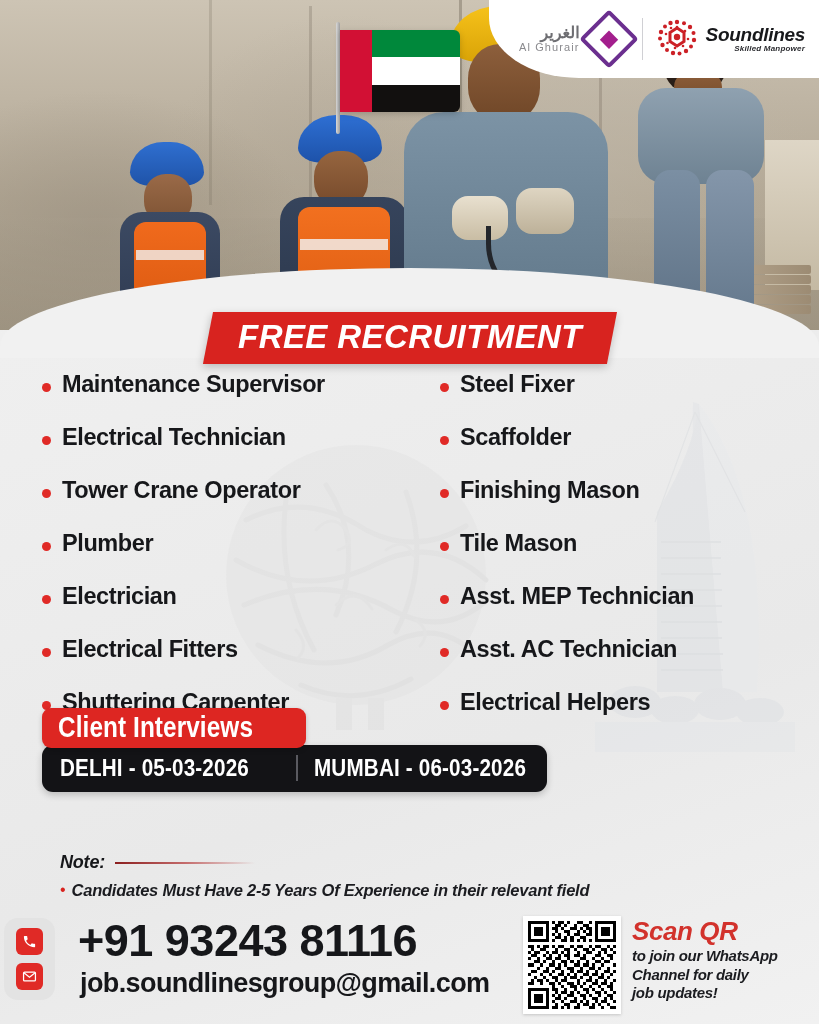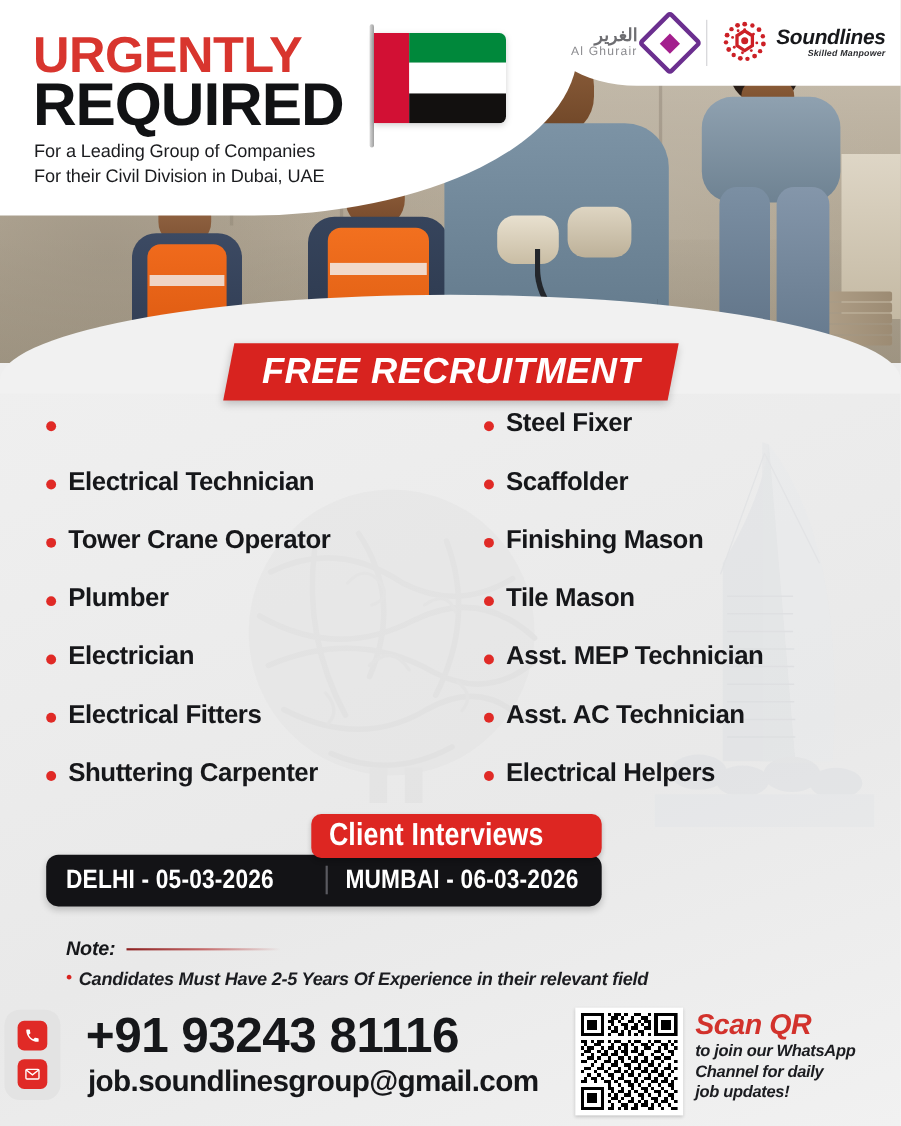--- a/index.html
+++ b/index.html
@@ -193,21 +193,21 @@
   .job .dot {
     width:9px; height:9px; border-radius:50%; background:#e02a26;
     margin-top:11px; flex:0 0 9px;
   }
   .job .label {
     font-size:23.5px; font-weight:800; color:#16171a;
     letter-spacing:-0.4px; line-height:1.05; white-space:nowrap;
   }
 
   
-  .interviews { position:absolute; left:42px; top:740px; z-index:10; width:505px;text-align:right; }
+  .interviews { position:absolute; left:42px; top:708px; z-index:10; width:505px; }
   .iv-badge {
     display:inline-block; background:#dd2622; border-radius:9px;
     padding:4px 16px 5px 16px;
     box-shadow:0 2px 5px rgba(0,0,0,.2);
   }
   .iv-badge span {
     color:#ffffff; font-size:29px; font-weight:800; line-height:1.08;
     letter-spacing:0.1px;
     font-family:"Liberation Sans Narrow","Liberation Sans", sans-serif;
     transform:scaleX(.84); display:inline-block; transform-origin:left center;
@@ -335,28 +335,20 @@
       <div class="head"></div>
         <div class="f"></div>
         <div class="b"></div>
       <div class="leg1"></div>
         <div class="leg2"></div>
     </div>
   </div>
 
   <div class="hero-curve"></div>
 
-  <div class="header-panel">
-    <div class="title-urgently">URGENTLY</div>
-    <div class="title-required">REQUIRED</div>
-    <div class="subtitle">
-      <div>For a Leading Group of Companies</div>
-      <div>For their Civil Division in Dubai, UAE</div>
-    </div>
-  </div>
 
   <div class="flag-wrap">
     <div class="flag-pole"></div>
     <div class="flag">
       <div class="red"></div>
       <div class="band g"></div>
       <div class="band w"></div>
       <div class="band k"></div>
     </div>
   </div>
@@ -469,20 +461,21 @@
   </div>
 
   <div class="free-banner">
     <span>FREE RECRUITMENT</span>
   </div>
 
   <div class="jobs">
     <div class="col col-left">
       <div class="job">
           <span class="dot"></span>
+          <span class="label">Maintenance Supervisor</span>
         </div>
       <div class="job">
           <span class="dot"></span>
           <span class="label">Electrical Technician</span>
         </div>
       <div class="job">
           <span class="dot"></span>
           <span class="label">Tower Crane Operator</span>
         </div>
       <div class="job">

